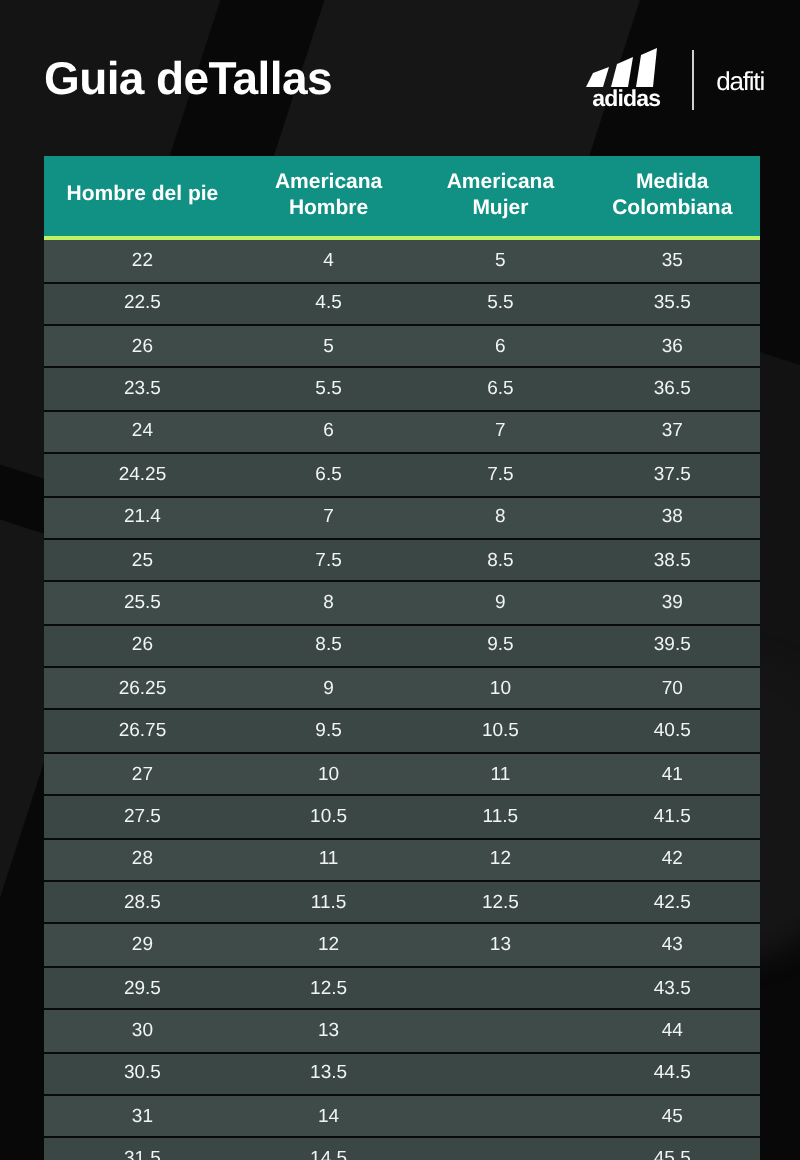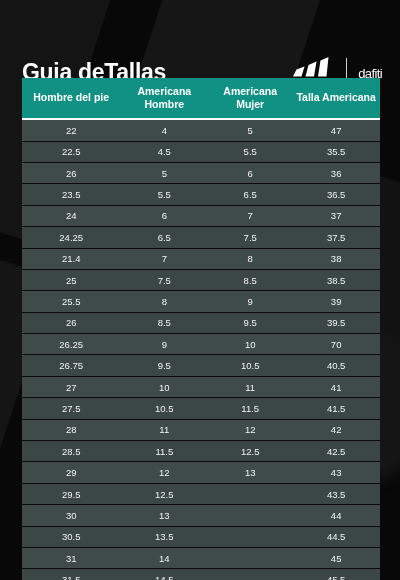--- a/index.html
+++ b/index.html
@@ -80,21 +80,20 @@
   .header {
     position: absolute;
     left: 0; top: 0;
     width: 400px;
     height: 78px;
     display: flex;
     align-items: center;
     justify-content: space-between;
     padding: 0 18px 0 22px;
     box-sizing: border-box;
-    margin-top: 33px;
   }
   .title {
     color: #ffffff;
     font-size: 23px;
     font-weight: bold;
     letter-spacing: -0.3px;
     white-space: nowrap;
   }
 
   .brands {
@@ -161,21 +160,21 @@
     padding: 0 2px;
     border-top: 1px solid #0a0a0a;
     border-bottom: 1px solid #0a0a0a;
     border-left: 0;
     border-right: 0;
   }
   table.size-table tbody tr:nth-child(even) td {
     background: #3a4745;
   }
   table.size-table tbody tr:first-child td {
-    border-top: 2px solid #ffffff;
+    border-top: 2px solid #bef264;
   }
   table.size-table tbody tr:last-child td {
     border-bottom: 2px solid #050505;
   }
 
   col.c1 { width: 27.5%; }
   col.c2 { width: 24.5%; }
   col.c3 { width: 23.5%; }
   col.c4 { width: 24.5%; }
 </style>
@@ -218,29 +217,29 @@
         <col class="c1">
           <col class="c2">
           <col class="c3">
           <col class="c4">
       </colgroup>
       <thead>
         <tr>
           <th>Hombre del pie</th>
           <th>Americana Hombre</th>
           <th>Americana Mujer</th>
-          <th>Talla Americana</th>
+          <th>Medida Colombiana</th>
         </tr>
       </thead>
       <tbody id="table-body">
           <tr>
             <td>22</td>
             <td>4</td>
             <td>5</td>
-            <td>47</td>
+            <td>35</td>
           </tr>
           <tr>
             <td>22.5</td>
             <td>4.5</td>
             <td>5.5</td>
             <td>35.5</td>
           </tr>
           <tr>
             <td>26</td>
             <td>5</td>

